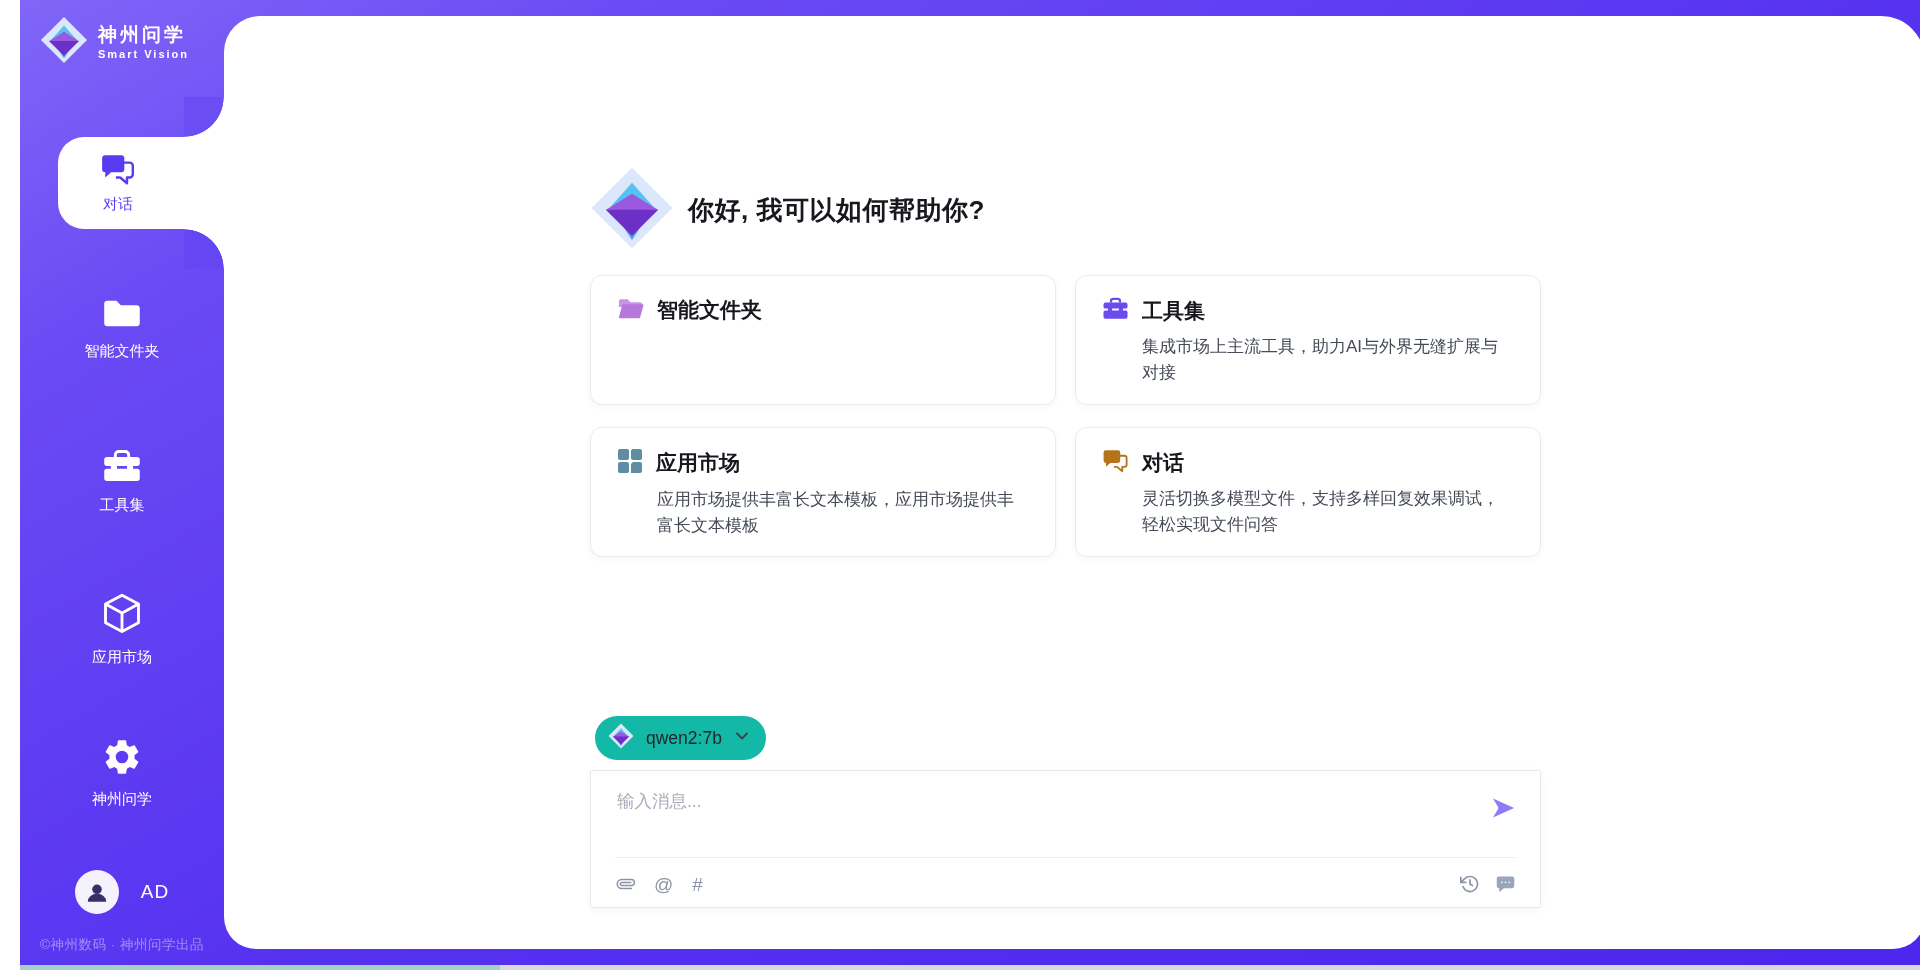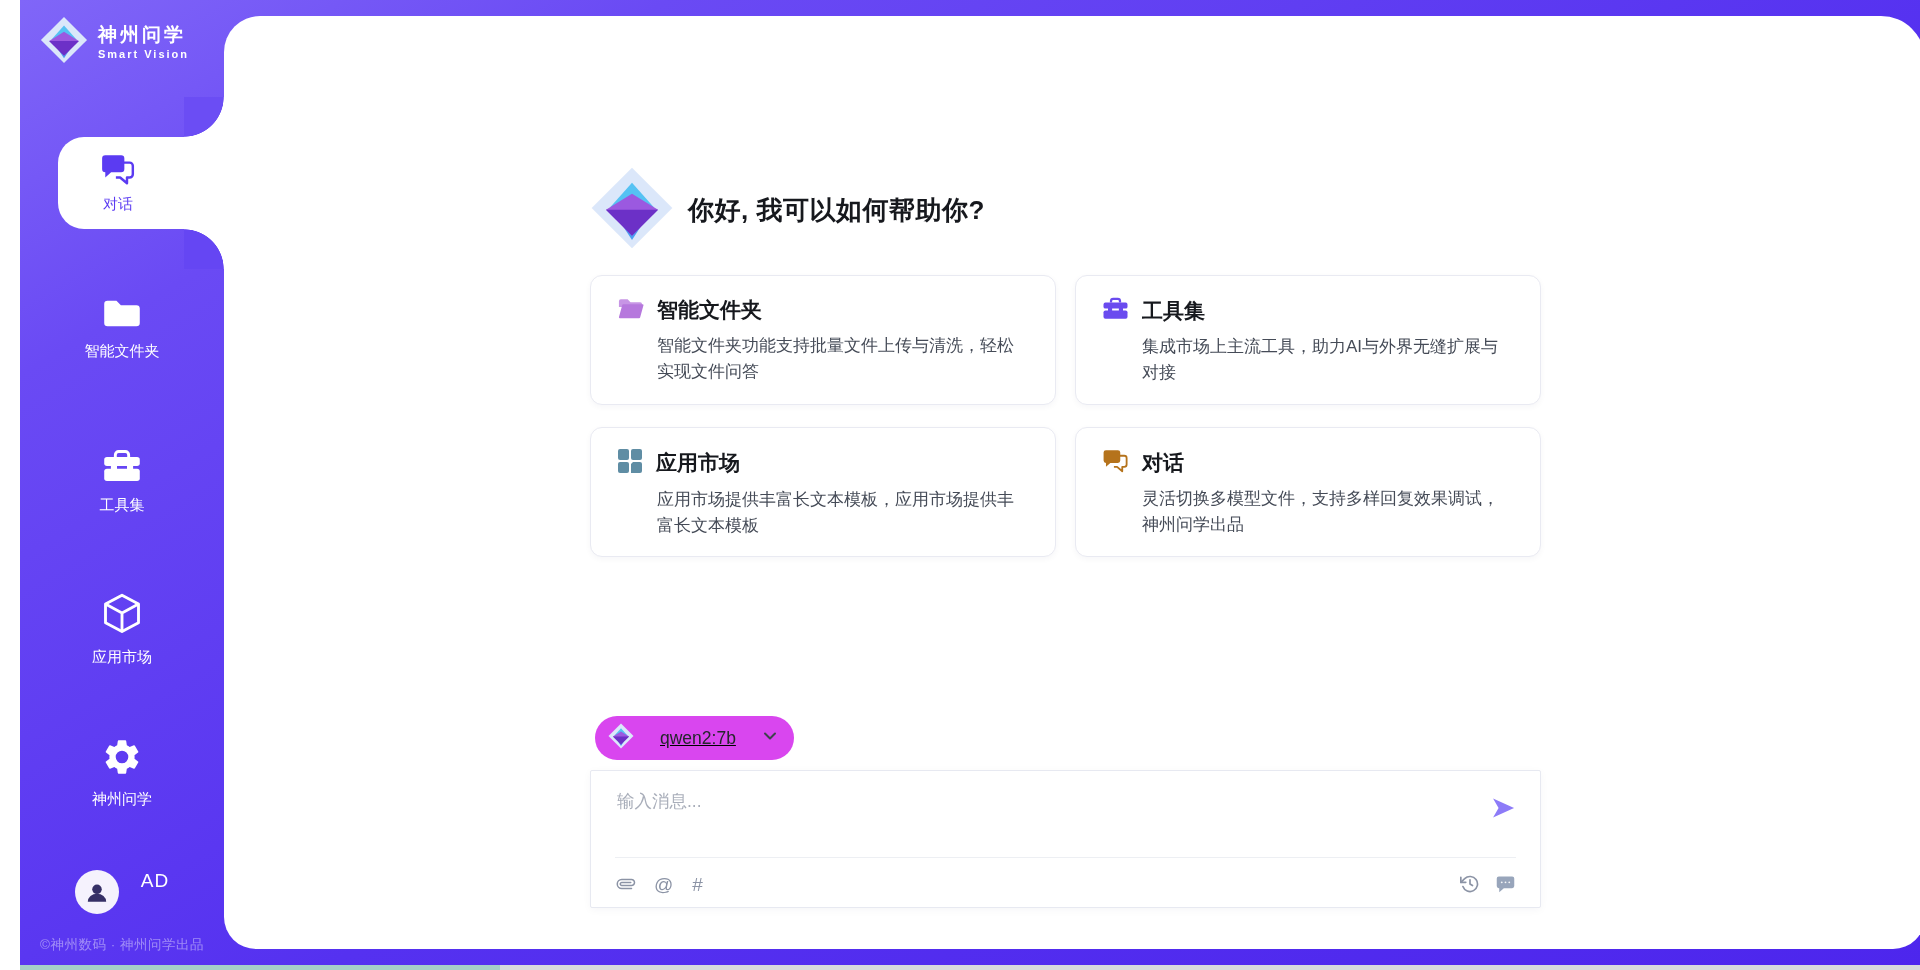--- a/index.html
+++ b/index.html
@@ -28,21 +28,21 @@
   .active-tab { position:absolute; left:38px; top:137px; width:166px; height:92px;
                 background:#fff; border-radius:26px 0 0 26px;
                 display:flex; flex-direction:column; align-items:center; justify-content:center;
                 gap:6px; padding-right:46px; color:#5b3bf2; cursor:pointer; }
   .active-tab .nav-label { font-size:15px; font-weight:500; }
   .fillet { position:absolute; left:164px; width:40px; height:40px; }
   .fillet.top    { top:97px;  background:radial-gradient(circle 40px at 0 0,   #6b4df4 0 39.4px,#ffffff 40px); }
   .fillet.bottom { top:229px; background:radial-gradient(circle 40px at 0 100%,#6546f3 0 39.4px,#ffffff 40px); }
 
   .user-row { position:absolute; left:0; top:870px; width:204px; display:flex;
-              justify-content:center; gap:22px; cursor:pointer; }
+              align-items:center; justify-content:center; gap:22px; cursor:pointer; }
   .avatar { width:44px; height:44px; border-radius:50%; background:#f5f2fd;
             display:flex; align-items:center; justify-content:center; }
   .user-name { color:#fff; font-size:19px; font-weight:500; letter-spacing:1px; }
 
   .side-footer { position:absolute; left:0; top:936px; width:204px; text-align:center;
                  color:rgba(255,255,255,0.42); font-size:13.5px; letter-spacing:0.5px; }
 
   
   .main-panel { position:absolute; left:204px; top:16px; right:15px; bottom:21px;
                 background:#ffffff; border-radius:36px 44px 32px 32px; }
@@ -58,22 +58,22 @@
           padding:20px 26px; box-shadow:0 2px 6px rgba(25,25,80,0.04); cursor:pointer; }
   .card-head { display:flex; align-items:center; gap:13px; }
   .card-title { font-size:21px; font-weight:700; color:#16181d; }
   .card-desc { margin:9px 0 0 40px; font-size:17px; color:#454b57; line-height:1.5; }
   .ic-folder-open { color:#b678dd; }
   .ic-briefcase   { color:#6a4bef; }
   .ic-grid        { color:#5f8da4; }
   .ic-chat-brown  { color:#b5731c; }
 
   .model-pill { position:absolute; left:5px; top:700px; height:44px;
-                display:inline-flex; align-items:center; gap:26px;
-                background:#d946ef; border-radius:22px; padding:0 16px 0 13px; cursor:pointer;text-decoration:underline; }
+                display:inline-flex; align-items:center; gap:12px;
+                background:#14b8a6; border-radius:22px; padding:0 16px 0 13px; cursor:pointer; }
   .model-name { font-size:17.5px; color:#24262b; font-weight:500; }
 
   .composer { position:absolute; left:0; top:754px; width:951px; height:138px;
               background:#fff; border:1px solid #e7e9f1; border-radius:2px;
               box-shadow:0 2px 8px rgba(25,25,80,0.04); }
   .composer textarea { position:absolute; left:26px; top:18px; width:830px; height:58px;
               border:none; outline:none; resize:none; background:transparent;
               font-family:inherit; font-size:17.5px; color:#2b2f38; }
   .composer textarea::placeholder { color:#a9aeba; }
   .send-btn { position:absolute; right:22px; top:22px; width:30px; height:30px;
@@ -201,21 +201,20 @@
         <div class="card">
           <div class="card-head">
             <span class="ic-folder-open">
               <svg width="27" height="24" viewBox="0 0 28 24">
                 <path d="M2 5 a2 2 0 0 1 2 -2 h7 l3 3 h10 a2 2 0 0 1 2 2 v3 H2 Z" fill="#c795e5"></path>
                 <path d="M3 21.5 L6.5 9 H26.5 L23 21.5 Z" fill="currentColor" stroke="currentColor" stroke-width="2" stroke-linejoin="round"></path>
               </svg>
             </span>
             <span class="card-title">智能文件夹</span>
           </div>
-          <div class="card-desc">智能文件夹功能支持批量文件上传与清洗，轻松实现文件问答</div>
         </div>
 
         <div class="card">
           <div class="card-head">
             <span class="ic-briefcase">
               <svg width="27" height="25" viewBox="0 0 36 32">
                 <path d="M12 8 V6 a3 3 0 0 1 3 -3 h6 a3 3 0 0 1 3 3 v2" fill="none" stroke="currentColor" stroke-width="3"></path>
                 <rect x="2" y="8" width="32" height="8" rx="2.5" fill="currentColor"></rect>
                 <rect x="2" y="18.5" width="32" height="11" rx="2.5" fill="currentColor"></rect>
                 <rect x="8" y="13" width="5.5" height="8" rx="1" fill="currentColor"></rect>
@@ -245,21 +244,21 @@
         <div class="card">
           <div class="card-head">
             <span class="ic-chat-brown">
               <svg width="27" height="25" viewBox="0 0 34 30">
                 <path d="M15 9 H28 A3 3 0 0 1 31 12 V20 A3 3 0 0 1 28 23 H25.5 V28.5 L19 23 H15" fill="none" stroke="currentColor" stroke-width="2.3" stroke-linejoin="round"></path>
                 <path d="M5 2 H20 A3 3 0 0 1 23 5 V15 A3 3 0 0 1 20 18 H10.5 L5 23 V18 A3 3 0 0 1 2 15 V5 A3 3 0 0 1 5 2 Z" fill="currentColor"></path>
               </svg>
             </span>
             <span class="card-title">对话</span>
           </div>
-          <div class="card-desc">灵活切换多模型文件，支持多样回复效果调试，神州问学出品</div>
+          <div class="card-desc">灵活切换多模型文件，支持多样回复效果调试，轻松实现文件问答</div>
         </div>
       </div>
 
       <div class="model-pill">
         <span>
           <svg width="26" height="26" viewBox="0 0 100 100">
             <polygon points="50,2 98,50 50,98 2,50" fill="#dbe7fa"></polygon>
             <polygon points="50,20 76,49 24,49" fill="#55c2f3"></polygon>
             <polygon points="29,56 71,56 50,88" fill="#4b9ef1"></polygon>
             <polygon points="50,33 81,52 50,83 19,52" fill="#9b59e0"></polygon>

